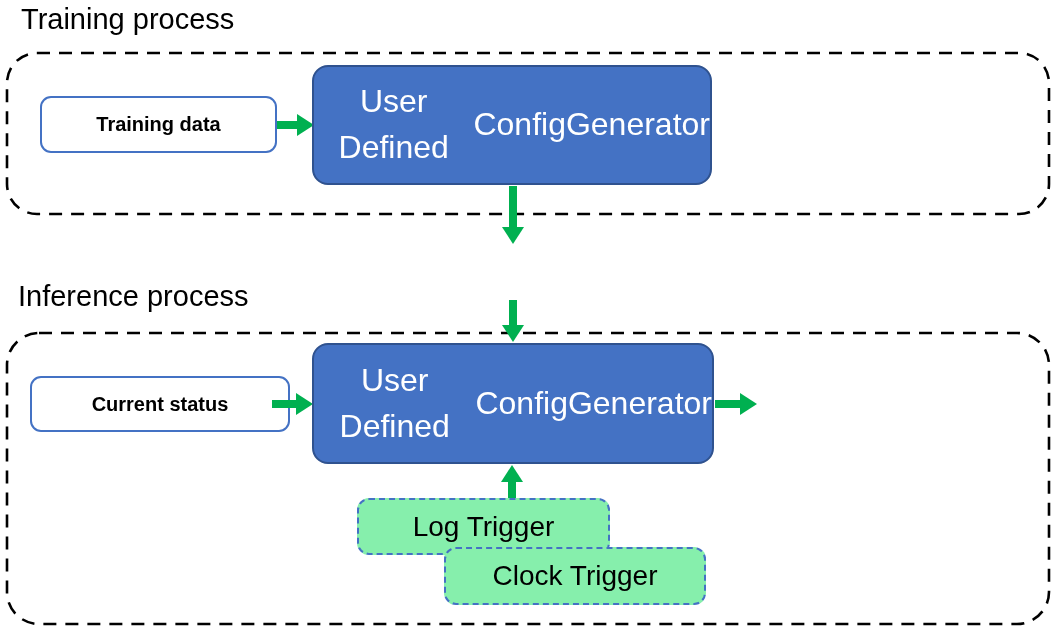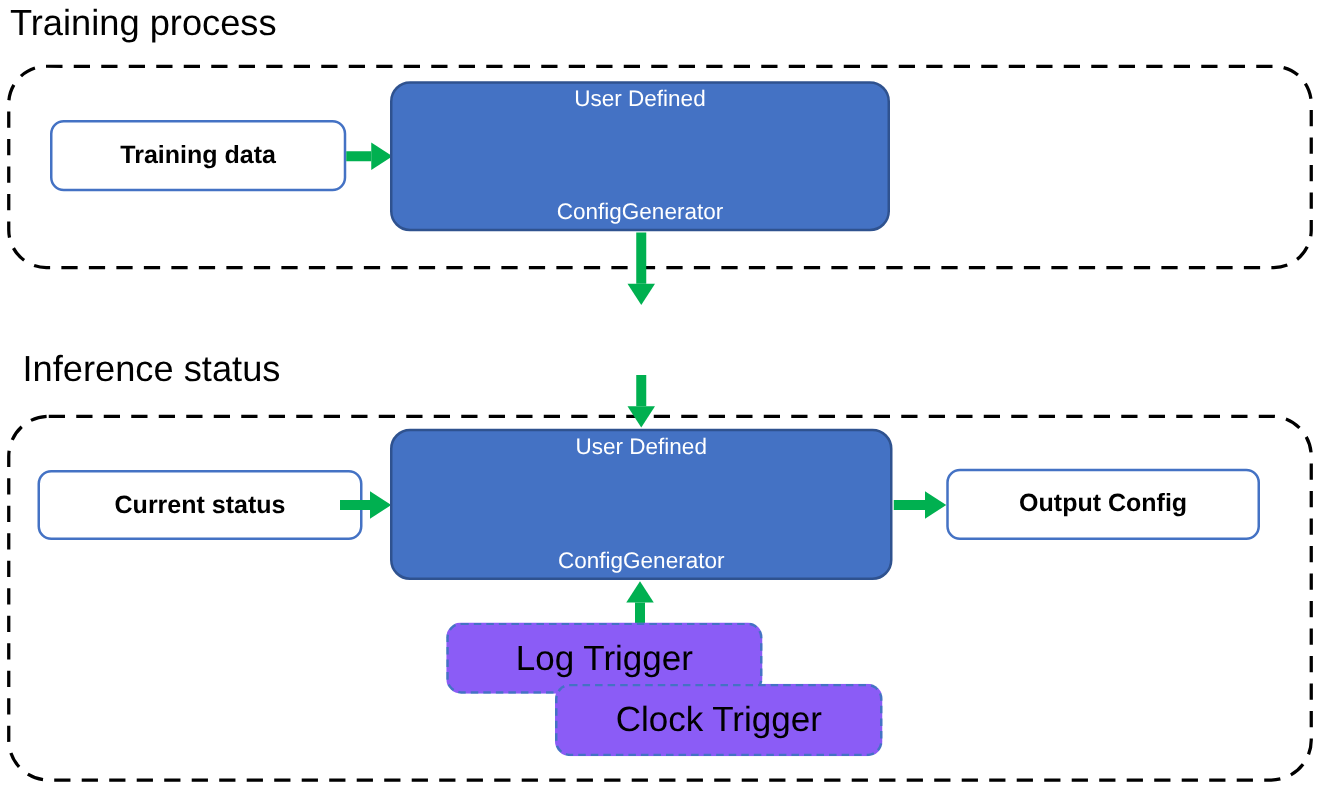--- a/index.html
+++ b/index.html
@@ -20,27 +20,27 @@
   .proc-rect{fill:none;stroke:var(--dash);stroke-width:2.6;stroke-dasharray:13 9;}
   .section-label{
     position:absolute;font-size:29px;color:var(--text);white-space:nowrap;
   }
   .white-box{
     position:absolute;display:flex;align-items:center;justify-content:center;
     background:#ffffff;border:2px solid var(--box-border);border-radius:11px;
     font-size:20px;color:var(--text);white-space:nowrap;font-weight:bold;
   }
   .blue-box{
-    position:absolute;display:flex;flex-direction:column;align-items:center;justify-content:space-between;
+    position:absolute;display:flex;flex-direction:row;align-items:center;justify-content:flex-start;
     background:var(--blue-fill);border:2.5px solid var(--blue-border);border-radius:16px;
-    font-size:18px;color:var(--text-light);line-height:1.43;text-align:center;
+    font-size:32px;color:var(--text-light);line-height:1.43;text-align:center;
   }
   .trigger-box{
     position:absolute;display:flex;align-items:center;justify-content:center;
-    background:#8b5cf6;border:2px dashed var(--box-border);border-radius:12px;
+    background:#86efac;border:2px dashed var(--box-border);border-radius:12px;
     font-size:28px;color:var(--text);white-space:nowrap;
   }
   .arrow{position:absolute;display:flex;align-items:center;}
   .arrow .shaft{background:var(--green);}
   .arrow.right .shaft{height:8px;flex:1;}
   .arrow.right .head{
     width:0;height:0;border-left:17px solid var(--green);
     border-top:11px solid transparent;border-bottom:11px solid transparent;
   }
   .arrow.down{flex-direction:column;}
@@ -59,21 +59,21 @@
 </head>
 <body>
 
 <div class="canvas">
 
   <svg class="underlay" width="1057" height="631">
     <rect class="proc-rect" x="7" y="53" width="1042" height="161" rx="30" ry="30"></rect>
     <rect class="proc-rect" x="7" y="333" width="1042" height="291" rx="32" ry="32"></rect>
   </svg>
 
-  <div class="section-label" style="left:8px;top:3px">Training process</div>
+  <div class="section-label" style="left:21px;top:3px">Training process</div>
 
   <div class="white-box" style="left:40px;top:96px;width:237px;height:57px">Training data</div>
 
   <div class="arrow right" style="left:277px;top:114px;width:37px;height:22px">
     <div class="shaft"></div>
     <div class="head"></div>
   </div>
 
   <div class="blue-box" style="left:312px;top:65px;width:400px;height:120px">
     <div>User Defined</div>
@@ -84,40 +84,39 @@
     <div class="shaft"></div>
     <div class="head"></div>
   </div>
 
 
   <div class="arrow down" style="left:502px;top:300px;width:22px;height:42px">
     <div class="shaft"></div>
     <div class="head"></div>
   </div>
 
-  <div class="section-label" style="left:18px;top:280px">Inference status</div>
+  <div class="section-label" style="left:18px;top:280px">Inference process</div>
 
   <div class="white-box" style="left:30px;top:376px;width:260px;height:56px">Current status</div>
 
   <div class="arrow right" style="left:272px;top:393px;width:41px;height:22px">
     <div class="shaft"></div>
     <div class="head"></div>
   </div>
 
   <div class="blue-box" style="left:312px;top:343px;width:402px;height:121px">
     <div>User Defined</div>
     <div>ConfigGenerator</div>
   </div>
 
   <div class="arrow right" style="left:715px;top:393px;width:42px;height:22px">
     <div class="shaft"></div>
     <div class="head"></div>
   </div>
 
-  <div class="white-box" style="left:757px;top:375px;width:251px;height:57px">Output Config</div>
 
   <div class="arrow up" style="left:501px;top:465px;width:22px;height:34px">
     <div class="head"></div>
     <div class="shaft"></div>
   </div>
 
   <div class="trigger-box" style="left:357px;top:498px;width:253px;height:57px">Log Trigger</div>
 
   <div class="trigger-box" style="left:444px;top:547px;width:262px;height:58px">Clock Trigger</div>
 

